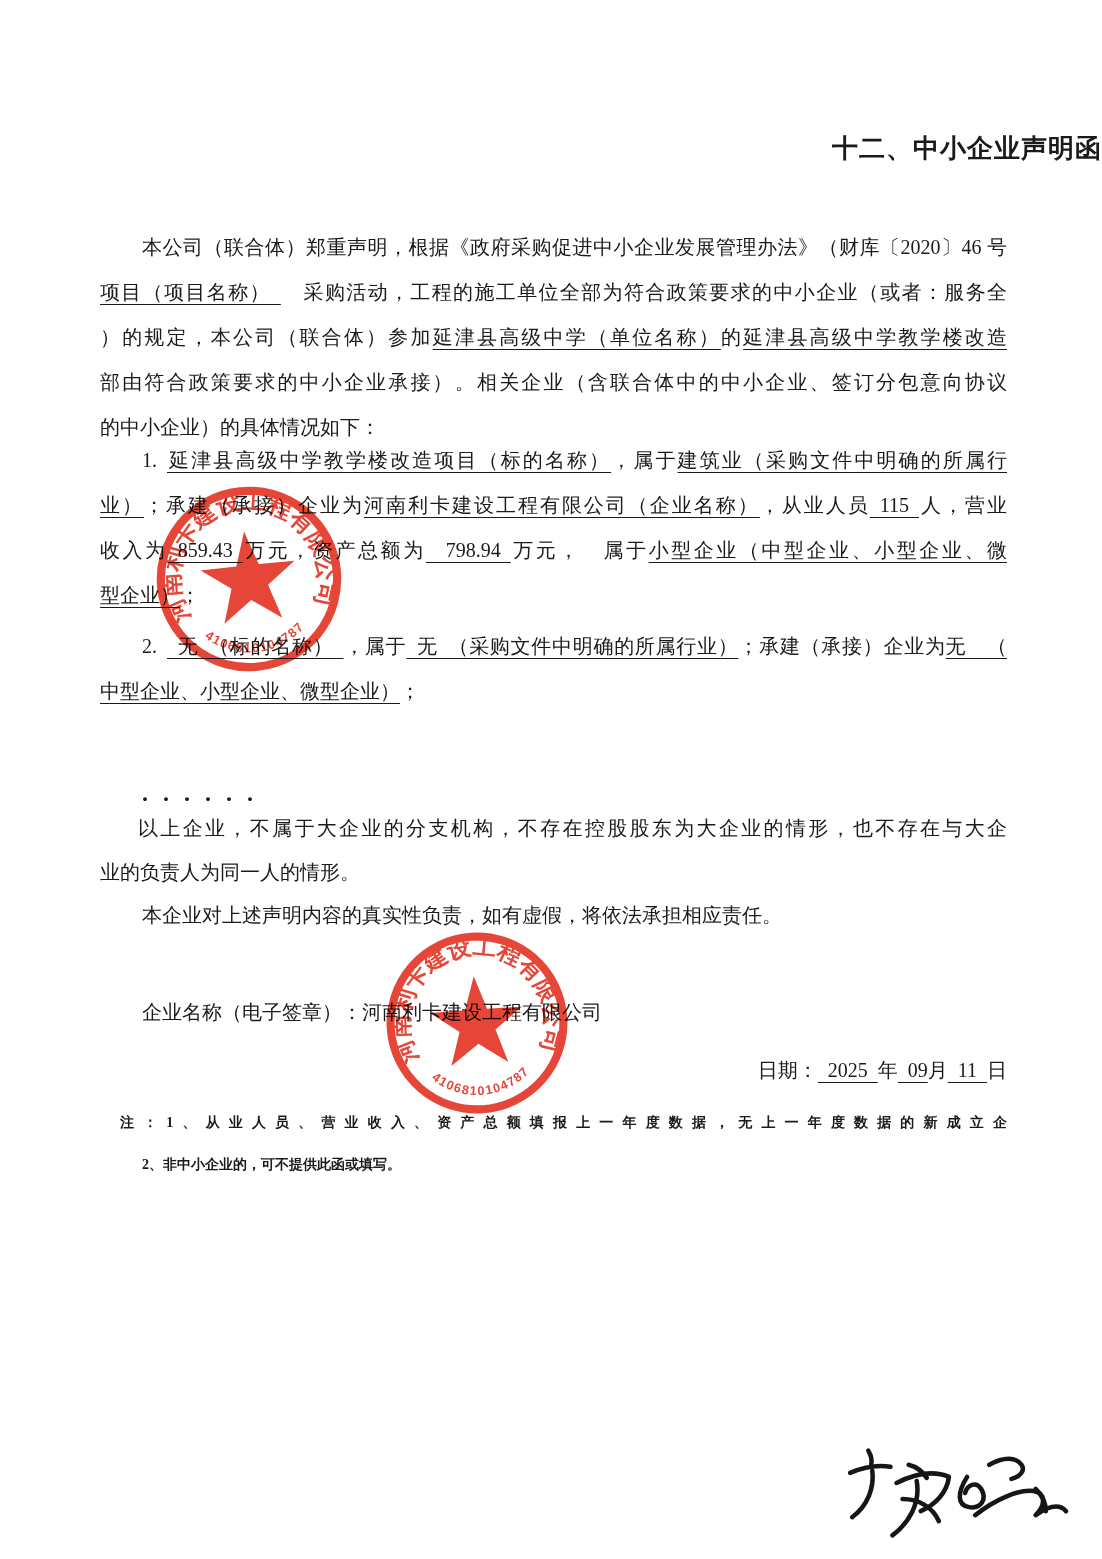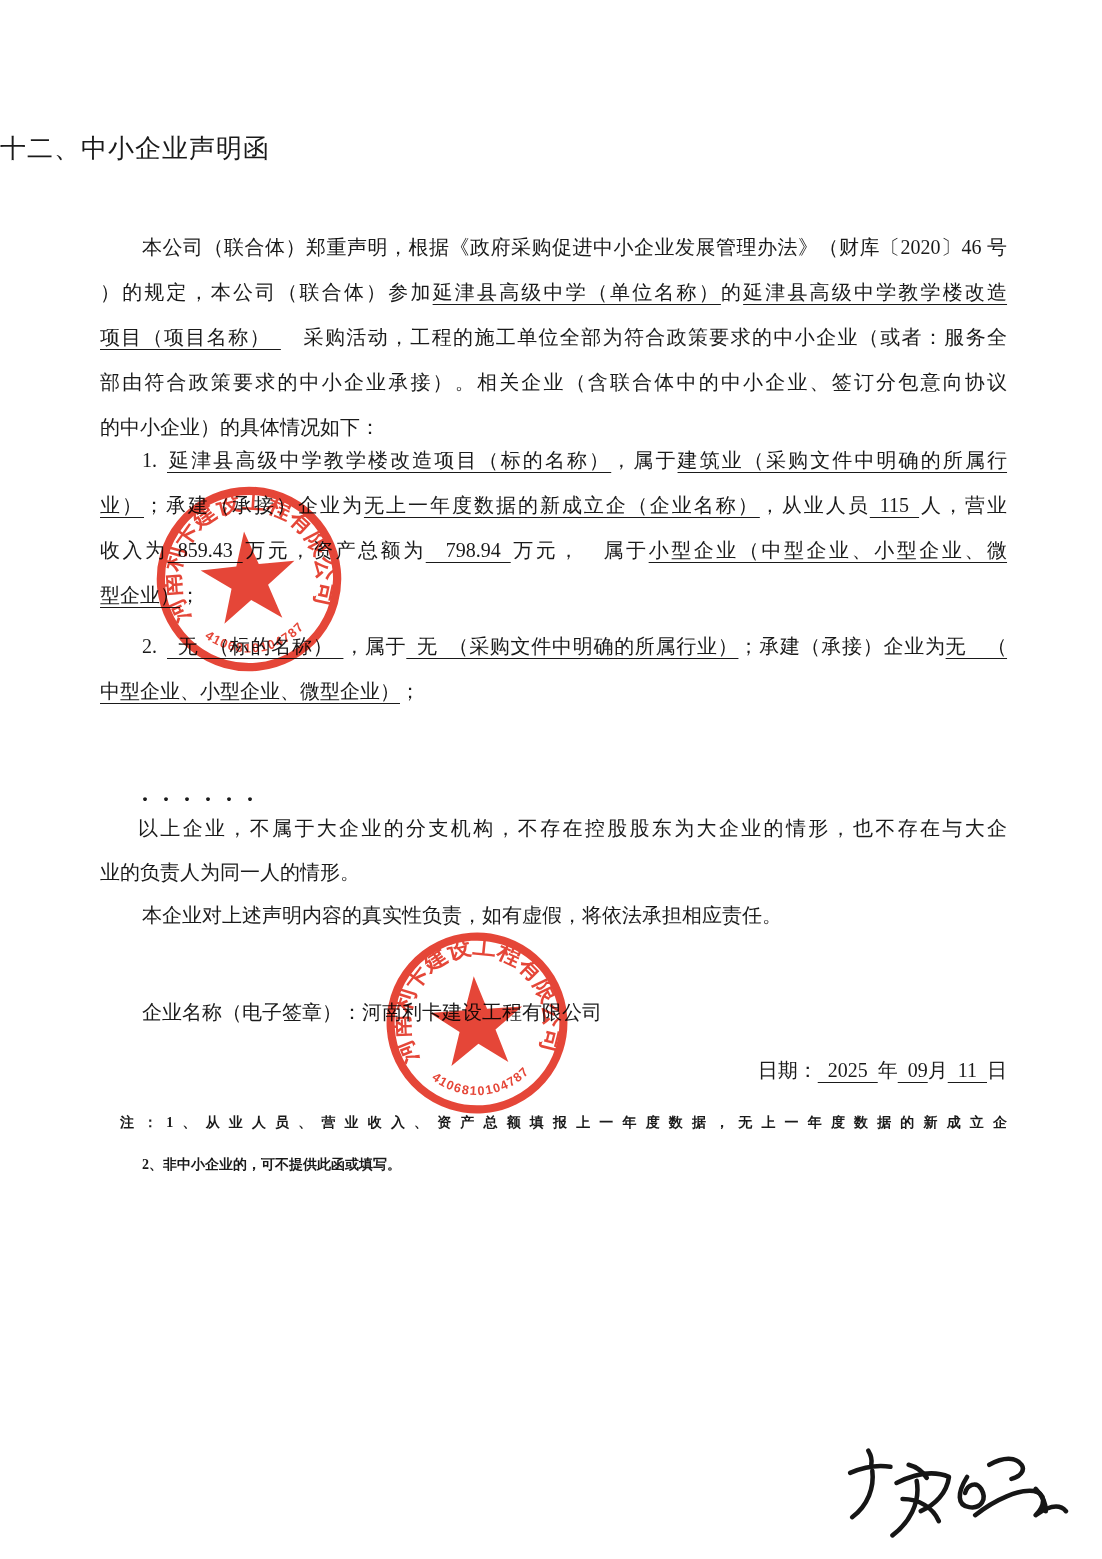--- a/index.html
+++ b/index.html
@@ -2,22 +2,22 @@
 <html><head>
 <meta charset="utf-8">
 <style>
   html,body{margin:0;padding:0;}
   body{
     width:1102px;height:1559px;background:#ffffff;position:relative;overflow:hidden;
     font-family:"Liberation Serif","DejaVu Serif",serif;color:#1a1a1a;
   }
   .page{position:absolute;inset:0;}
   .doc-title{
-    position:absolute;top:131px;left:0;width:100%;text-align:left;
-    font-size:26px;font-weight:400;letter-spacing:1px;
+    position:absolute;top:131px;left:0;width:100%;text-align:right;
+    font-size:26px;font-weight:700;letter-spacing:1px;
   }
   .block{
     position:absolute;left:100px;width:907px;font-size:20px;line-height:45px;
   }
   .block.bold{font-weight:700;font-size:14px;}
   .block.dots{font-weight:700;font-size:24px;letter-spacing:15px;}
   .line{white-space:normal;}
   .line.j{text-align:justify;text-align-last:justify;font-family:Liberation Serif, serif;}
   .u{
     text-decoration:underline;
@@ -37,28 +37,28 @@
 </head>
 <body>
 
 <div class="page">
 
   <div class="doc-title">十二、中小企业声明函</div>
 
   <div>
       <div class="block" style="top: 225px; line-height: 45px;">
         <div class="line j" style="text-indent: 42px;"><span>本公司（联合体）郑重声明，根据《政府采购促进中小企业发展管理办法》（财库〔2020〕46 号</span></div>
+        <div class="line j"><span class="u">项目（项目名称） </span><span>　采购活动，工程的施工单位全部为符合政策要求的中小企业（或者：服务全</span></div>
         <div class="line j"><span>）的规定，本公司（联合体）参加</span><span class="u">延津县高级中学（单位名称）</span><span>的</span><span class="u">延津县高级中学教学楼改造</span></div>
-        <div class="line j"><span class="u">项目（项目名称） </span><span>　采购活动，工程的施工单位全部为符合政策要求的中小企业（或者：服务全</span></div>
         <div class="line j"><span>部由符合政策要求的中小企业承接）。相关企业（含联合体中的中小企业、签订分包意向协议</span></div>
         <div class="line"><span>的中小企业）的具体情况如下：</span></div>
       </div>
       <div class="block" style="top: 438px; line-height: 45px;">
         <div class="line j" style="text-indent: 42px;"><span>1. </span><span class="u">延津县高级中学教学楼改造项目（标的名称）</span><span>，属于</span><span class="u">建筑业（采购文件中明确的所属行</span></div>
-        <div class="line j"><span class="u">业）</span><span>；承建（承接）企业为</span><span class="u">无上一年度数据的新成立企（企业名称）</span><span>，从业人员</span><span class="u"> 115 </span><span>人，营业</span></div>
+        <div class="line j"><span class="u">业）</span><span>；承建（承接）企业为</span><span class="u">河南利卡建设工程有限公司（企业名称）</span><span>，从业人员</span><span class="u"> 115 </span><span>人，营业</span></div>
         <div class="line j"><span>收入为</span><span class="u"> 859.43 </span><span>万元，资产总额为</span><span class="u">  798.94 </span><span>万元，　属于</span><span class="u">小型企业（中型企业、小型企业、微</span></div>
         <div class="line"><span class="u">型企业）</span><span>；</span></div>
       </div>
       <div class="block" style="top: 624px; line-height: 45px;">
         <div class="line j" style="text-indent: 42px;"><span>2. </span><span class="u"> 无 （标的名称） </span><span>，属于</span><span class="u"> 无 （采购文件中明确的所属行业）</span><span>；承建（承接）企业为</span><span class="u">无  （</span></div>
         <div class="line"><span class="u">中型企业、小型企业、微型企业）</span><span>；</span></div>
       </div>
       <div class="block dots" style="top: 773px; line-height: 40px;">
         <div class="line" style="text-indent: 42px;"><span>......</span></div>
       </div>

